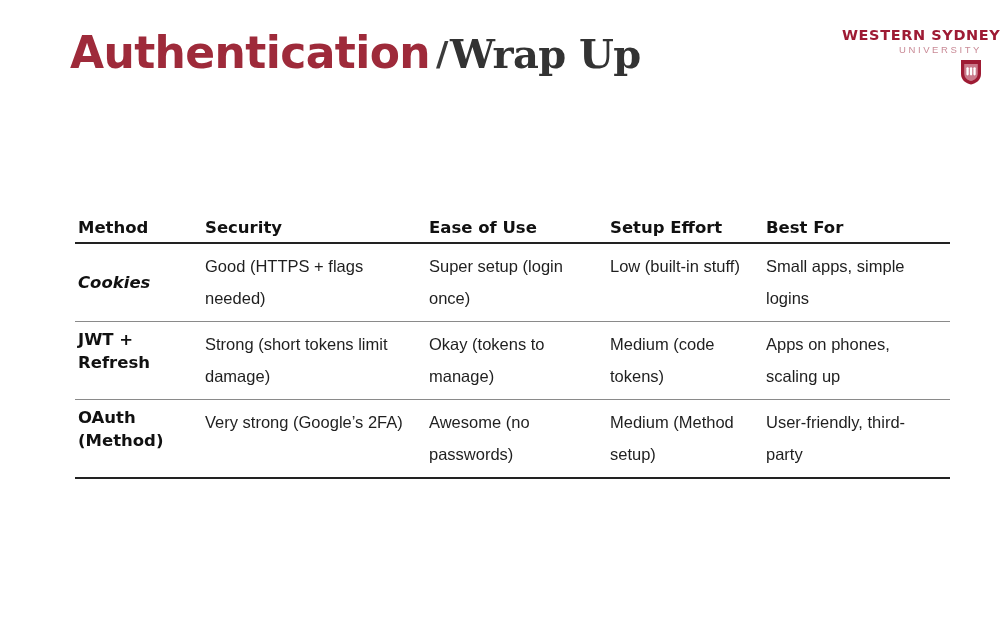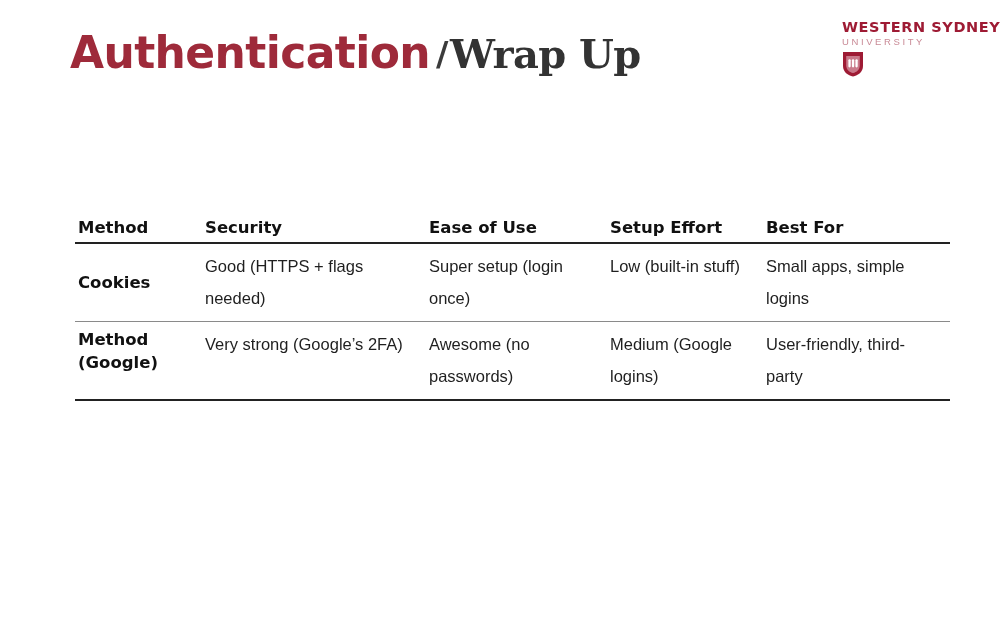--- a/index.html
+++ b/index.html
@@ -44,23 +44,23 @@
     color: #333333;
     font-family: "DejaVu Serif", serif;
     font-weight: bold;
     font-size: 40px;
   }
 
   
   #logo {
     position: absolute;
     right: 18px;
-    top: 20px;
+    top: 28px;
     width: 140px;
-    text-align: left;
+    text-align: right;
     user-select: none;
   }
   #logo .logo-line1 {
     font-family: "DejaVu Sans", sans-serif;
     font-weight: bold;
     font-size: 14.5px;
     letter-spacing: 0.6px;
     color: #9e1b34;
     line-height: 15px;
     white-space: nowrap;
@@ -119,20 +119,21 @@
     border-bottom: 2px solid #222222;
   }
   #comparison-table td.method-cell {
     font-family: "DejaVu Sans", sans-serif;
     font-weight: bold;
     color: #111111;
     line-height: 23px;
   }
   #comparison-table tr.row-cookies td.method-cell {
     vertical-align: middle;
+    font-style: italic;
   }
 </style>
 </head>
 <body>
 
 <div id="slide-title">
   <span class="title-accent">Authentication</span><span class="title-sep">/</span><span class="title-rest">Wrap Up</span>
 </div>
 
 <div id="logo">
@@ -165,21 +166,28 @@
     </tr>
   </thead>
   <tbody>
     <tr class="row-cookies">
       <td class="method-cell">Cookies</td>
       <td>Good (HTTPS + flags needed)</td>
       <td>Super setup (login once)</td>
       <td>Low (built-in stuff)</td>
       <td>Small apps, simple logins</td>
     </tr>
+    <tr class="row-jwt">
+      <td class="method-cell">JWT + Refresh</td>
+      <td>Strong (short tokens limit damage)</td>
+      <td>Okay (tokens to manage)</td>
+      <td>Medium (code tokens)</td>
+      <td>Apps on phones, scaling up</td>
+    </tr>
     <tr class="row-oauth last-row">
-      <td class="method-cell">Method (Google)</td>
+      <td class="method-cell">OAuth (Method)</td>
       <td>Very strong (Google’s 2FA)</td>
       <td>Awesome (no passwords)</td>
-      <td>Medium (Google logins)</td>
+      <td>Medium (Method setup)</td>
       <td>User-friendly, third-party</td>
     </tr>
   </tbody>
 </table>
 
 </body></html>

